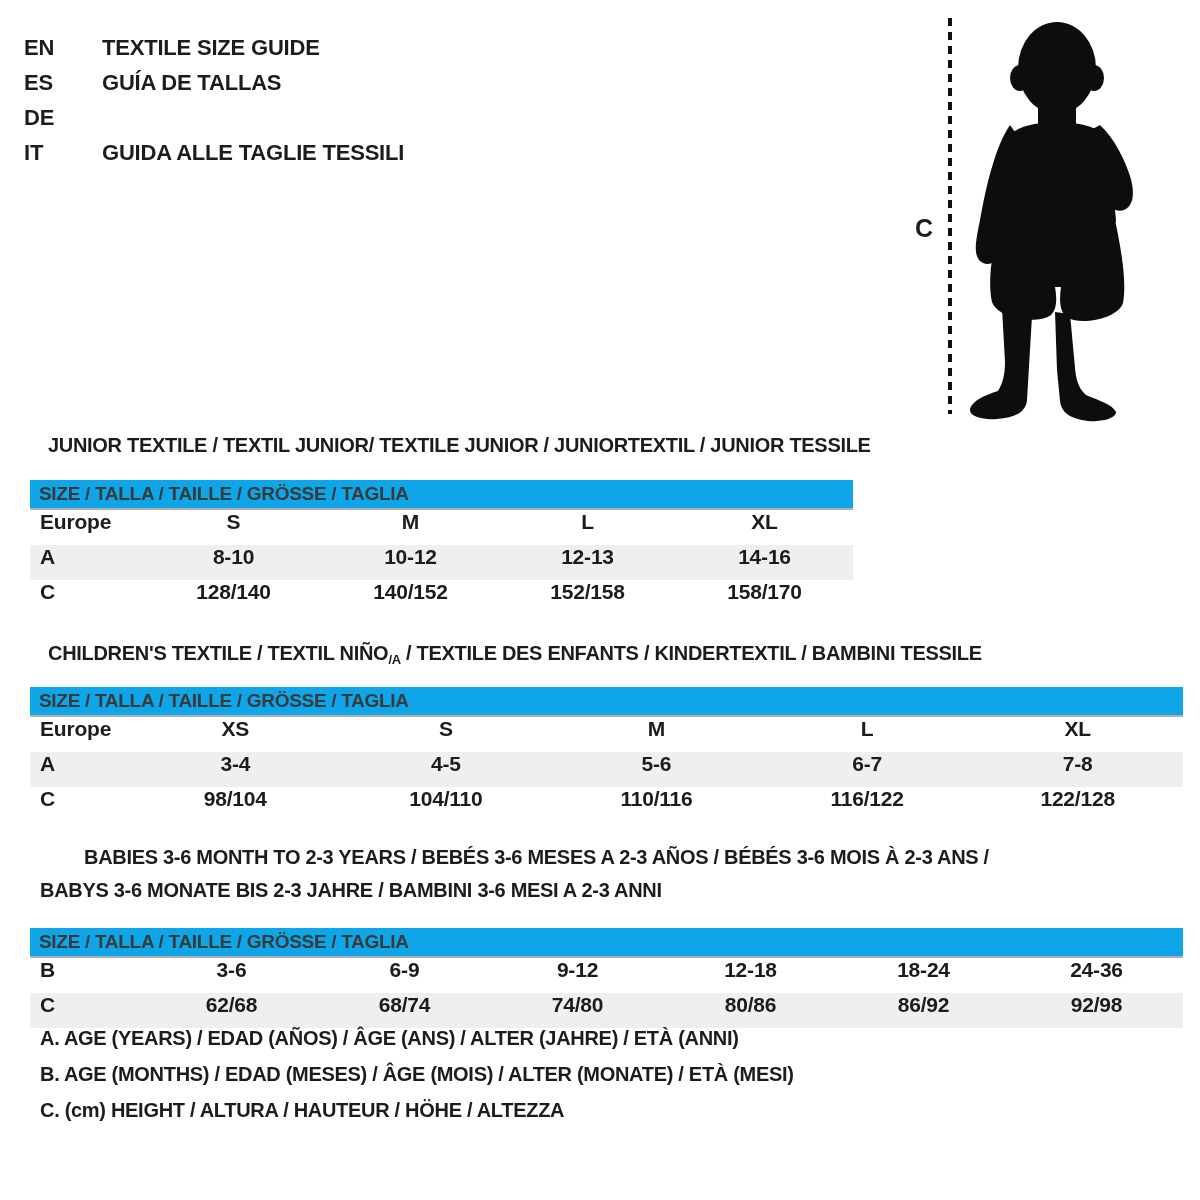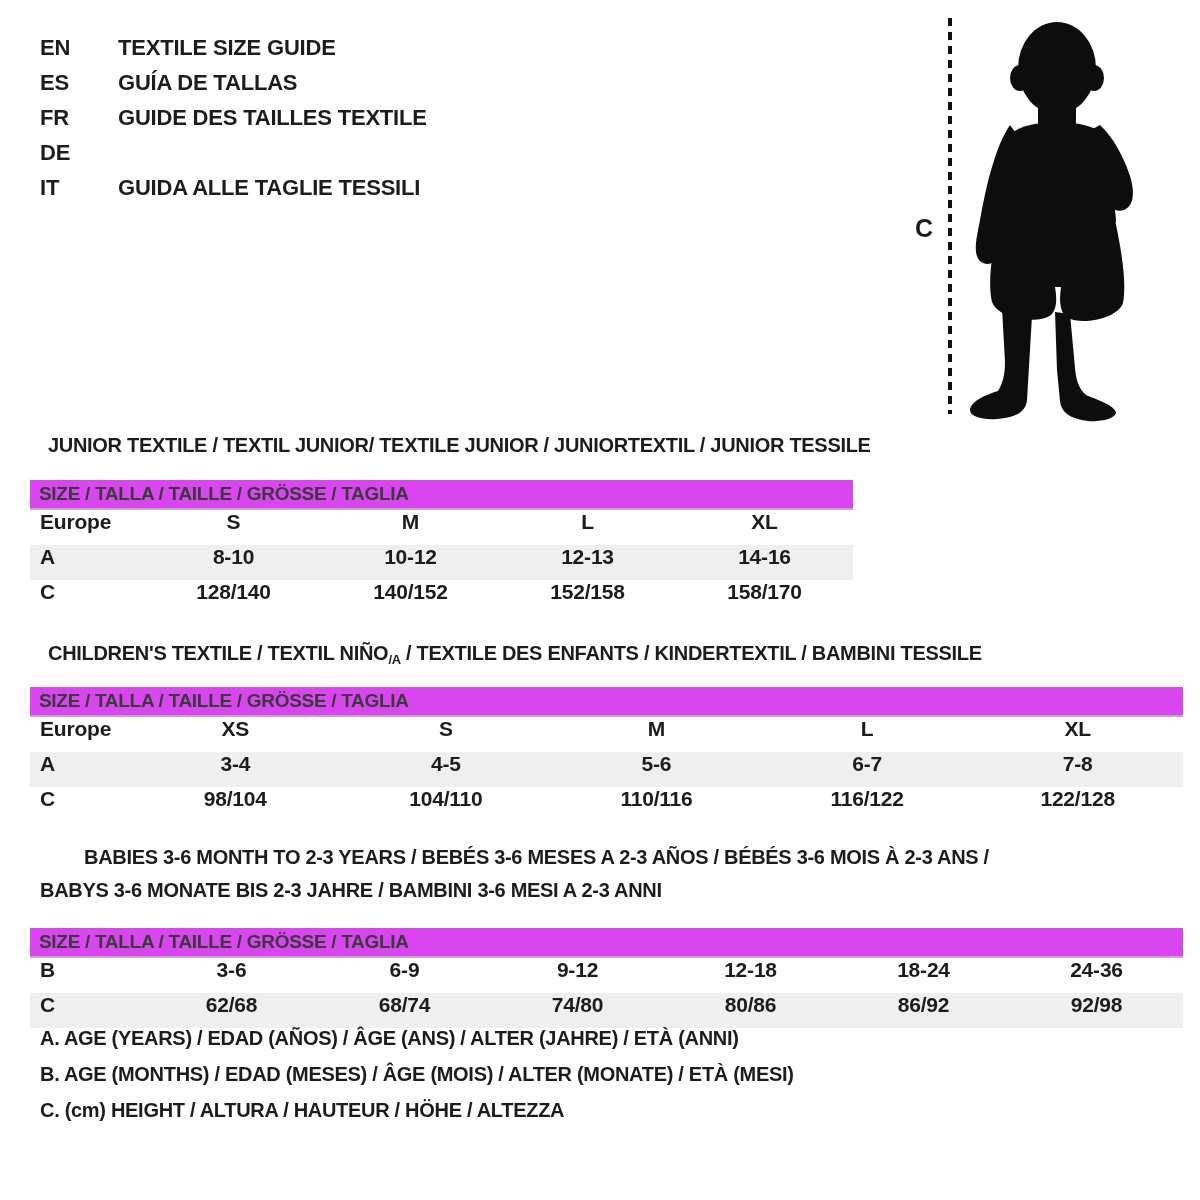--- a/index.html
+++ b/index.html
@@ -4,37 +4,37 @@
 <style>
   html,body{margin:0;padding:0;background:#ffffff;}
   .canvas{
     position:relative;width:1200px;height:1200px;background:#ffffff;
     font-family:"Liberation Sans","DejaVu Sans",sans-serif;
     font-weight:bold;color:#1c1c1c;overflow:hidden;
     letter-spacing:-0.2px;
   }
 
   
-  .languages{position:absolute;left:40px;top:30px;}
+  .languages{position:absolute;left:24px;top:30px;}
   .lang-row{display:flex;line-height:35px;font-size:22px;}
   .lang-code{width:78px;}
   .lang-title{white-space:nowrap;}
 
   
   .figure-svg{position:absolute;left:940px;top:10px;width:215px;height:412px;}
   .figure-c-label{position:absolute;left:915px;top:214px;font-size:25px;}
 
   
   .section-title{position:absolute;left:48px;font-size:20px;white-space:nowrap;letter-spacing:-0.3px;}
   .title-sub{font-size:13px;vertical-align:-4px;}
 
   
   .size-table{position:absolute;left:30px;}
   .size-bar{
-    height:28px;line-height:28px;background:#d946ef;color:#3a3a3a;
+    height:28px;line-height:28px;background:#0ea5e9;color:#3a3a3a;
     padding-left:9px;font-size:19px;border-bottom:2px solid #b0b0b0;
     letter-spacing:-0.3px;
   }
   .trow{display:flex;height:35px;align-items:flex-start;font-size:21px;}
   .trow.shaded{background:#efefef;}
   .tlabel{padding-left:10px;white-space:nowrap;}
   .tcell{flex:1;text-align:center;white-space:nowrap;}
 
   .t-junior{top:480px;width:823px;}
   .t-junior .tlabel{width:105px;}
@@ -56,24 +56,20 @@
 <div class="canvas">
 
   <div class="languages">
     <div class="lang-row">
       <span class="lang-code">EN</span>
       <span class="lang-title">TEXTILE SIZE GUIDE</span>
     </div>
     <div class="lang-row">
       <span class="lang-code">ES</span>
       <span class="lang-title">GUÍA DE TALLAS</span>
-    </div>
-    <div class="lang-row">
-      <span class="lang-code">FR</span>
-      <span class="lang-title">GUIDE DES TAILLES TEXTILE</span>
     </div>
     <div class="lang-row">
       <span class="lang-code">DE</span>
     </div>
     <div class="lang-row">
       <span class="lang-code">IT</span>
       <span class="lang-title">GUIDA ALLE TAGLIE TESSILI</span>
     </div>
   </div>
 

